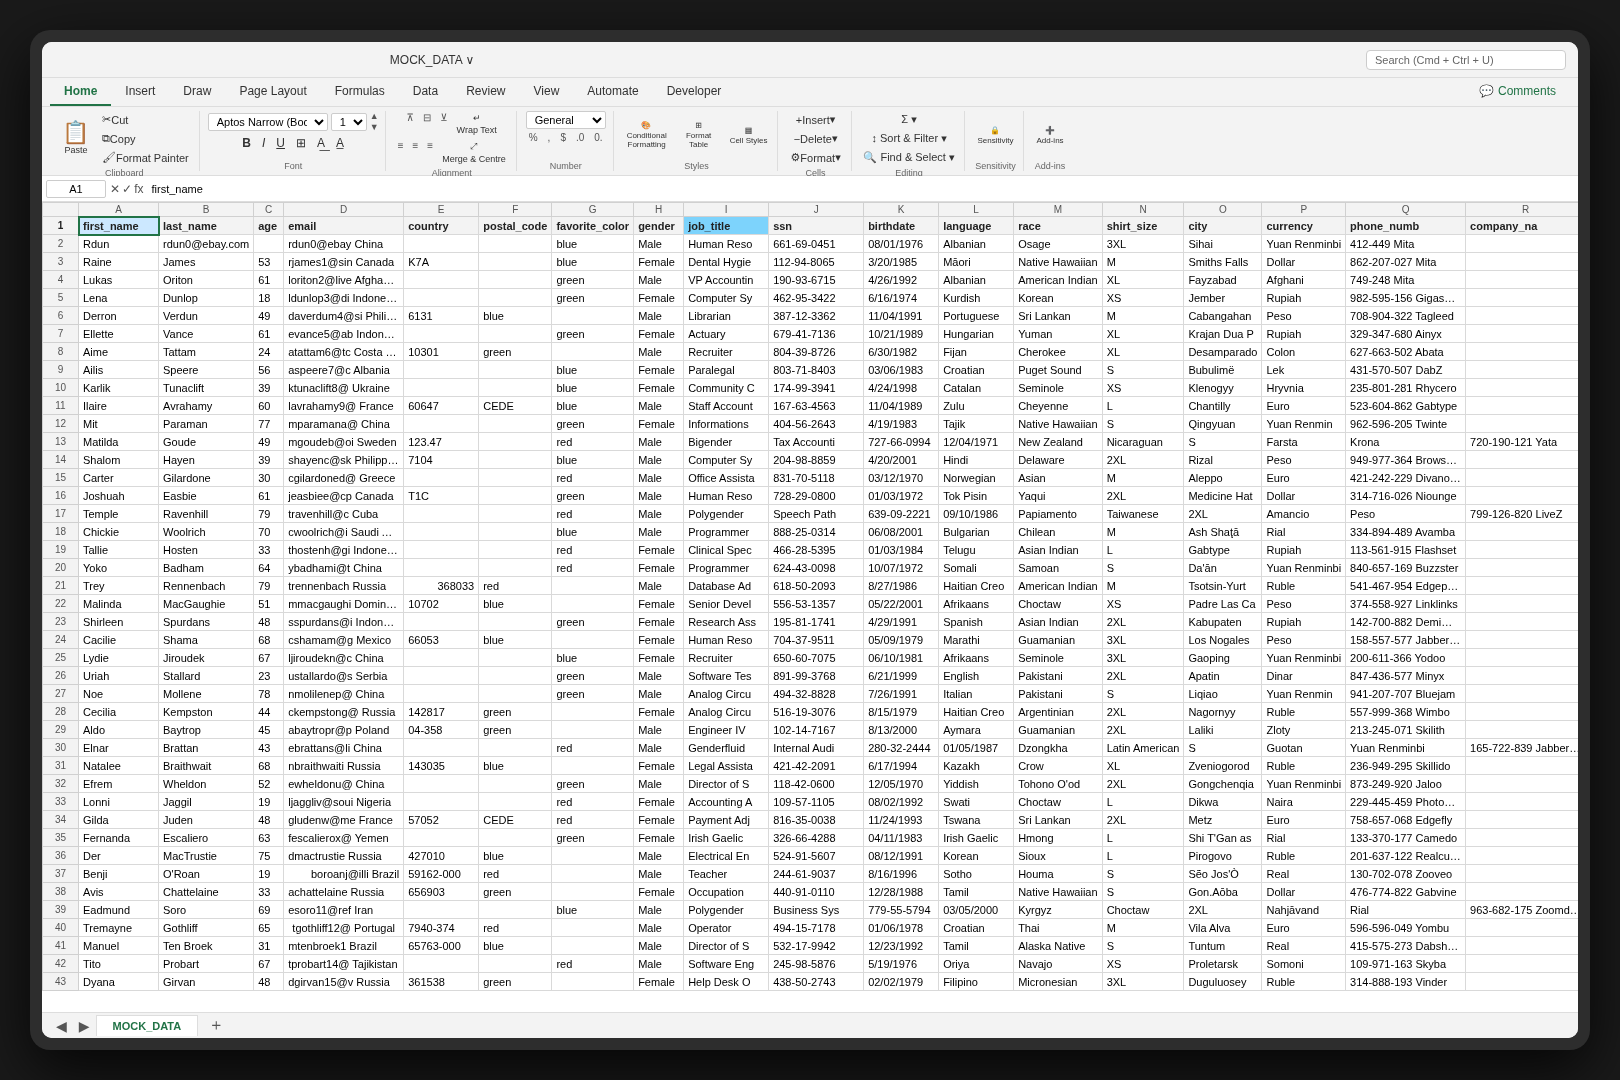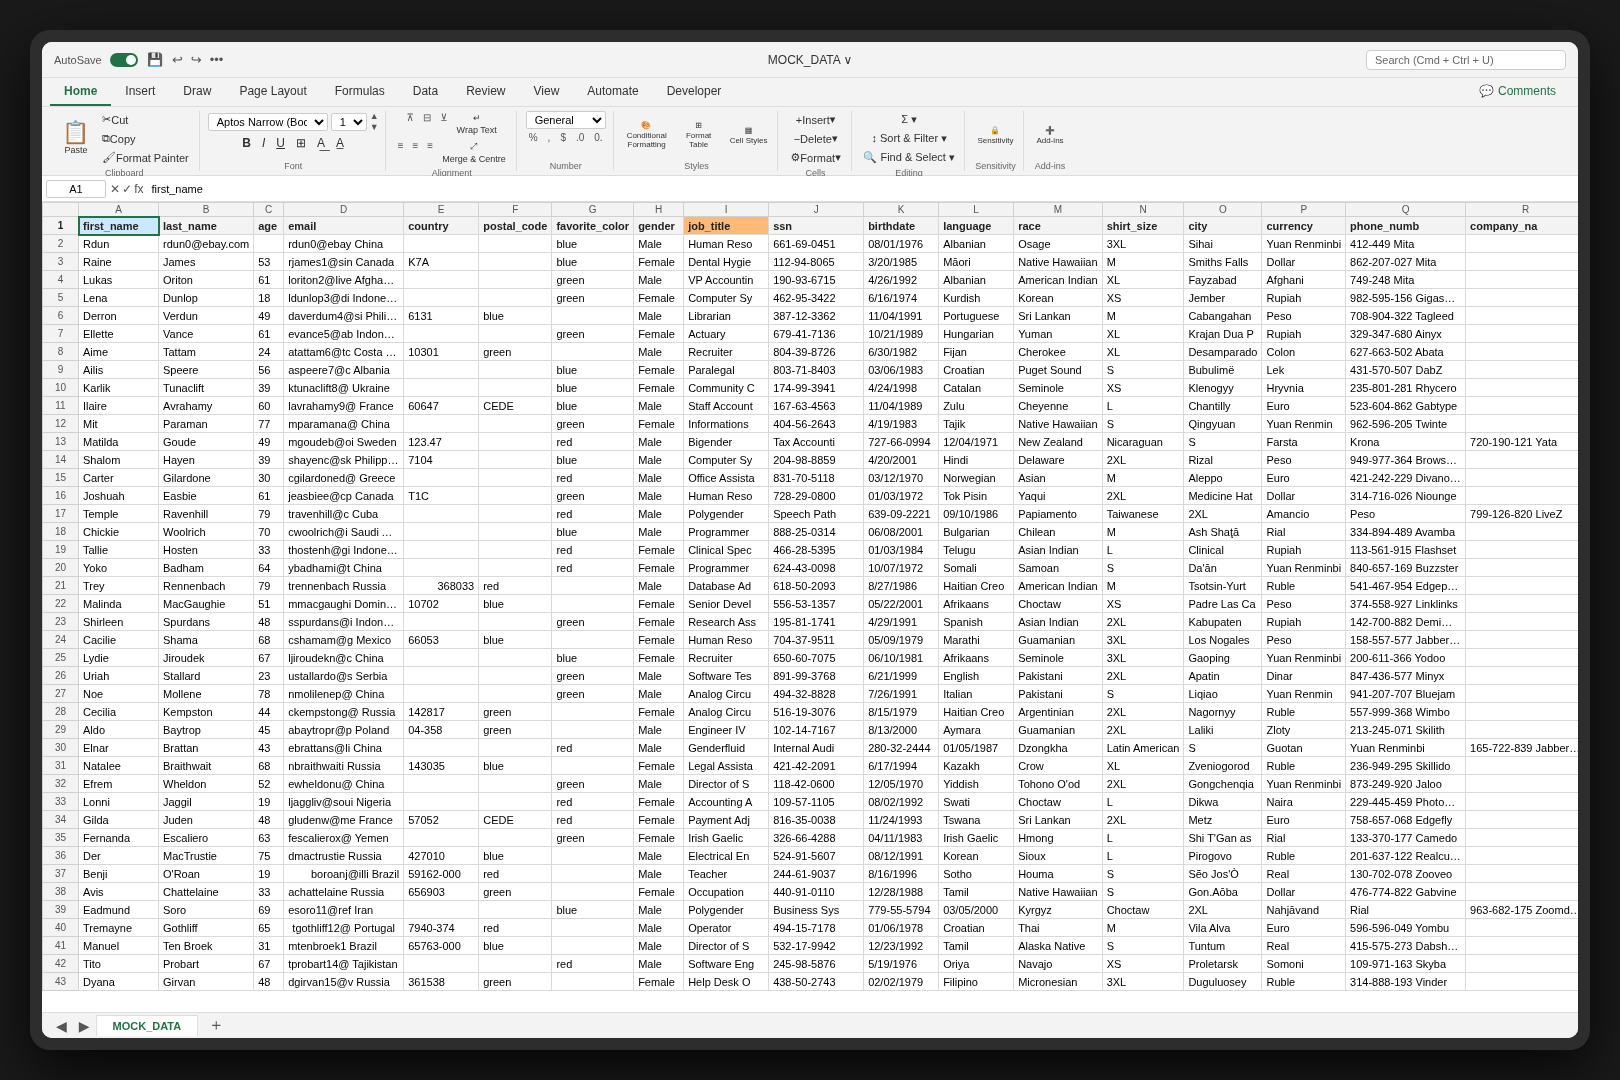--- a/index.html
+++ b/index.html
@@ -358,30 +358,20 @@
     .font-size-arrows { display: flex; flex-direction: column; }
     .font-size-arrows span { font-size: 9px; line-height: 1.2; cursor: pointer; color: #555; }
   </style>
 </head>
 <body>
 
 <div class="device-frame">
   <div class="screen">
 
     <div class="title-bar">
-      <div class="title-bar-left">
-        <span class="autosave-label">AutoSave</span>
-        <span class="toggle-switch"></span>
-        <div class="toolbar-icons">
-          <span class="toolbar-icon">💾</span>
-          <span class="toolbar-icon">↩</span>
-          <span class="toolbar-icon">↪</span>
-          <span class="toolbar-icon">•••</span>
-        </div>
-      </div>
       <div class="title-center">
         <span>MOCK_DATA</span> ∨
       </div>
       <div class="title-right">
         <div class="search-box">Search (Cmd + Ctrl + U)</div>
       </div>
     </div>
 
     <div class="ribbon">
       <div class="ribbon-tabs">
@@ -600,21 +590,21 @@
           <tr class="header-row">
                 <td class="row-header">1</td>
                 <td class="cell-selected" style="font-weight: 600; font-size: 11px; background: rgb(204, 232, 255);">first_name</td>
                 <td style="font-weight: 600; font-size: 11px; background: rgb(243, 243, 243);">last_name</td>
                 <td style="font-weight: 600; font-size: 11px; background: rgb(243, 243, 243);">age</td>
                 <td style="font-weight: 600; font-size: 11px; background: rgb(243, 243, 243);">email</td>
                 <td style="font-weight: 600; font-size: 11px; background: rgb(243, 243, 243);">country</td>
                 <td style="font-weight: 600; font-size: 11px; background: rgb(243, 243, 243);">postal_code</td>
                 <td style="font-weight: 600; font-size: 11px; background: rgb(243, 243, 243);">favorite_color</td>
                 <td style="font-weight: 600; font-size: 11px; background: rgb(243, 243, 243);">gender</td>
-                <td style="font-weight: 600; font-size: 11px; background: #fdba74;">job_title</td>
+                <td style="font-weight: 600; font-size: 11px; background: #7dd3fc;">job_title</td>
                 <td style="font-weight: 600; font-size: 11px; background: rgb(243, 243, 243);">ssn</td>
                 <td style="font-weight: 600; font-size: 11px; background: rgb(243, 243, 243);">birthdate</td>
                 <td style="font-weight: 600; font-size: 11px; background: rgb(243, 243, 243);">language</td>
                 <td style="font-weight: 600; font-size: 11px; background: rgb(243, 243, 243);">race</td>
                 <td style="font-weight: 600; font-size: 11px; background: rgb(243, 243, 243);">shirt_size</td>
                 <td style="font-weight: 600; font-size: 11px; background: rgb(243, 243, 243);">city</td>
                 <td style="font-weight: 600; font-size: 11px; background: rgb(243, 243, 243);">currency</td>
                 <td style="font-weight: 600; font-size: 11px; background: rgb(243, 243, 243);">phone_numb</td>
                 <td style="font-weight: 600; font-size: 11px; background: rgb(243, 243, 243);">company_na</td>
               </tr>
@@ -984,21 +974,21 @@
                 <td style="max-width: 120px; overflow: hidden; text-overflow: ellipsis;"></td>
                 <td style="max-width: 120px; overflow: hidden; text-overflow: ellipsis;"></td>
                 <td style="max-width: 120px; overflow: hidden; text-overflow: ellipsis;">red</td>
                 <td style="max-width: 120px; overflow: hidden; text-overflow: ellipsis;">Female</td>
                 <td style="max-width: 120px; overflow: hidden; text-overflow: ellipsis;">Clinical Spec</td>
                 <td style="max-width: 120px; overflow: hidden; text-overflow: ellipsis;">466-28-5395</td>
                 <td style="max-width: 120px; overflow: hidden; text-overflow: ellipsis;">01/03/1984</td>
                 <td style="max-width: 120px; overflow: hidden; text-overflow: ellipsis;">Telugu</td>
                 <td style="max-width: 120px; overflow: hidden; text-overflow: ellipsis;">Asian Indian</td>
                 <td style="max-width: 120px; overflow: hidden; text-overflow: ellipsis;">L</td>
-                <td style="max-width: 120px; overflow: hidden; text-overflow: ellipsis;">Clinical</td>
+                <td style="max-width: 120px; overflow: hidden; text-overflow: ellipsis;">Gabtype</td>
                 <td style="max-width: 120px; overflow: hidden; text-overflow: ellipsis;">Rupiah</td>
                 <td style="max-width: 120px; overflow: hidden; text-overflow: ellipsis;">113-561-915 Flashset</td>
                 <td style="max-width: 120px; overflow: hidden; text-overflow: ellipsis;"></td>
               </tr>
               <tr>
                 <td class="row-header">20</td>
                 <td style="max-width: 120px; overflow: hidden; text-overflow: ellipsis;">Yoko</td>
                 <td style="max-width: 120px; overflow: hidden; text-overflow: ellipsis;">Badham</td>
                 <td style="max-width: 120px; overflow: hidden; text-overflow: ellipsis;">64</td>
                 <td style="max-width: 120px; overflow: hidden; text-overflow: ellipsis;">ybadhami@t China</td>

